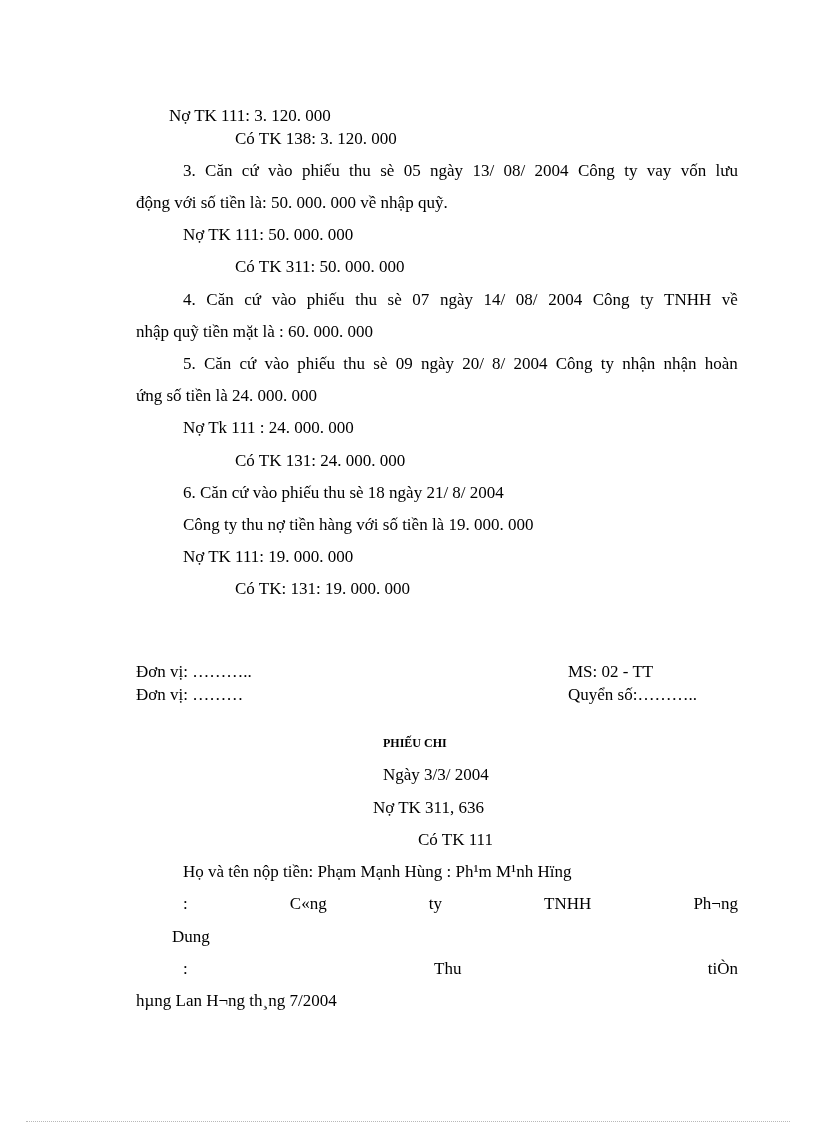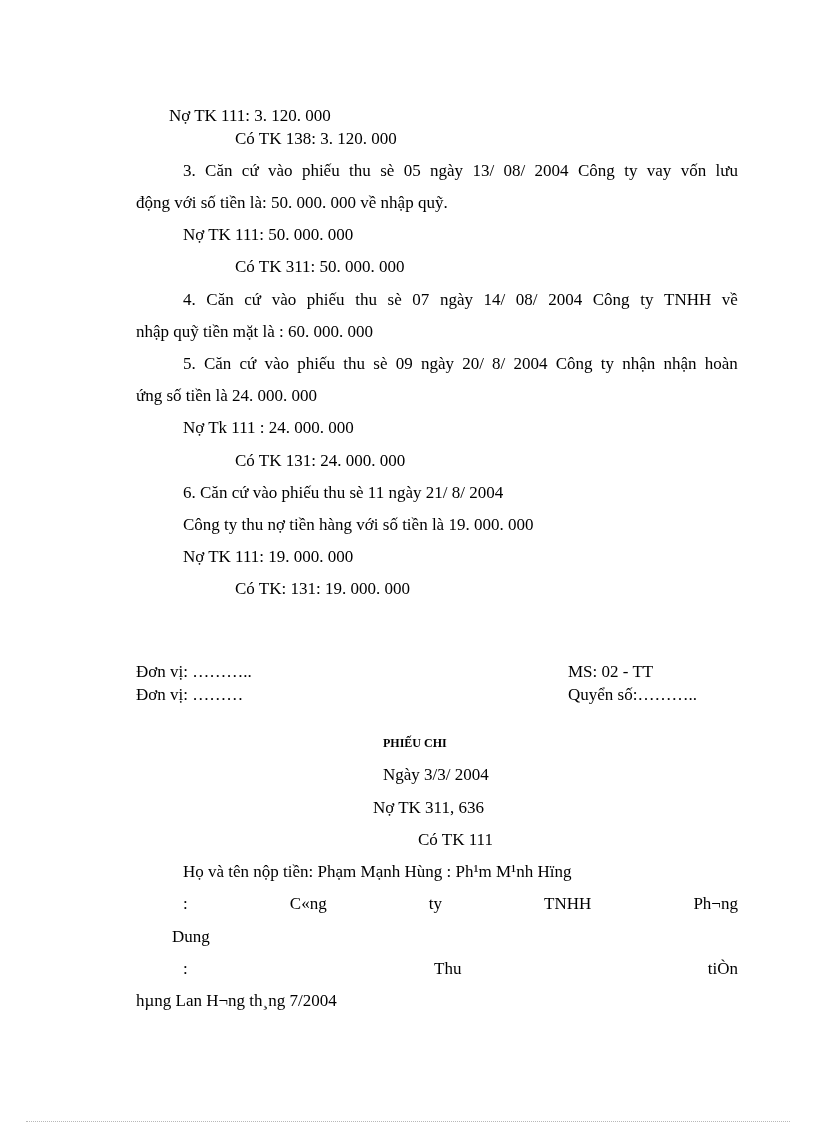--- a/index.html
+++ b/index.html
@@ -82,21 +82,21 @@
   <span>Công</span>
   <span>ty</span>
   <span>nhận</span>
   <span>nhận</span>
   <span>hoàn</span>
 </div>
 <div class="ln" style="left:136px; top:386px;">ứng số tiền là 24. 000. 000</div>
 <div class="ln" style="left:183px; top:418px;">Nợ Tk 111 : 24. 000. 000</div>
 <div class="ln" style="left:235px; top:451px;">Có TK 131: 24. 000. 000</div>
 
-<div class="ln" style="left:183px; top:483px;">6. Căn cứ vào phiếu thu sè 11 ngày 21/ 8/ 2004</div>
+<div class="ln" style="left:183px; top:483px;">6. Căn cứ vào phiếu thu sè 18 ngày 21/ 8/ 2004</div>
 <div class="ln" style="left:183px; top:515px;">Công ty thu nợ tiền hàng với số tiền là 19. 000. 000</div>
 <div class="ln" style="left:183px; top:547px;">Nợ TK 111: 19. 000. 000</div>
 <div class="ln" style="left:235px; top:579px;">Có TK: 131: 19. 000. 000</div>
 
 <div class="ln" style="left:136px; top:662px;">Đơn vị: ………..</div>
 <div class="ln" style="left:136px; top:685px;">Đơn vị: ………</div>
 <div class="ln" style="left:568px; top:662px;">MS: 02 - TT</div>
 <div class="ln" style="left:568px; top:685px;">Quyển số:………..</div>
 
 <div class="ln title" style="left:383px; top:733px;">PHIẾU  CHI</div>

